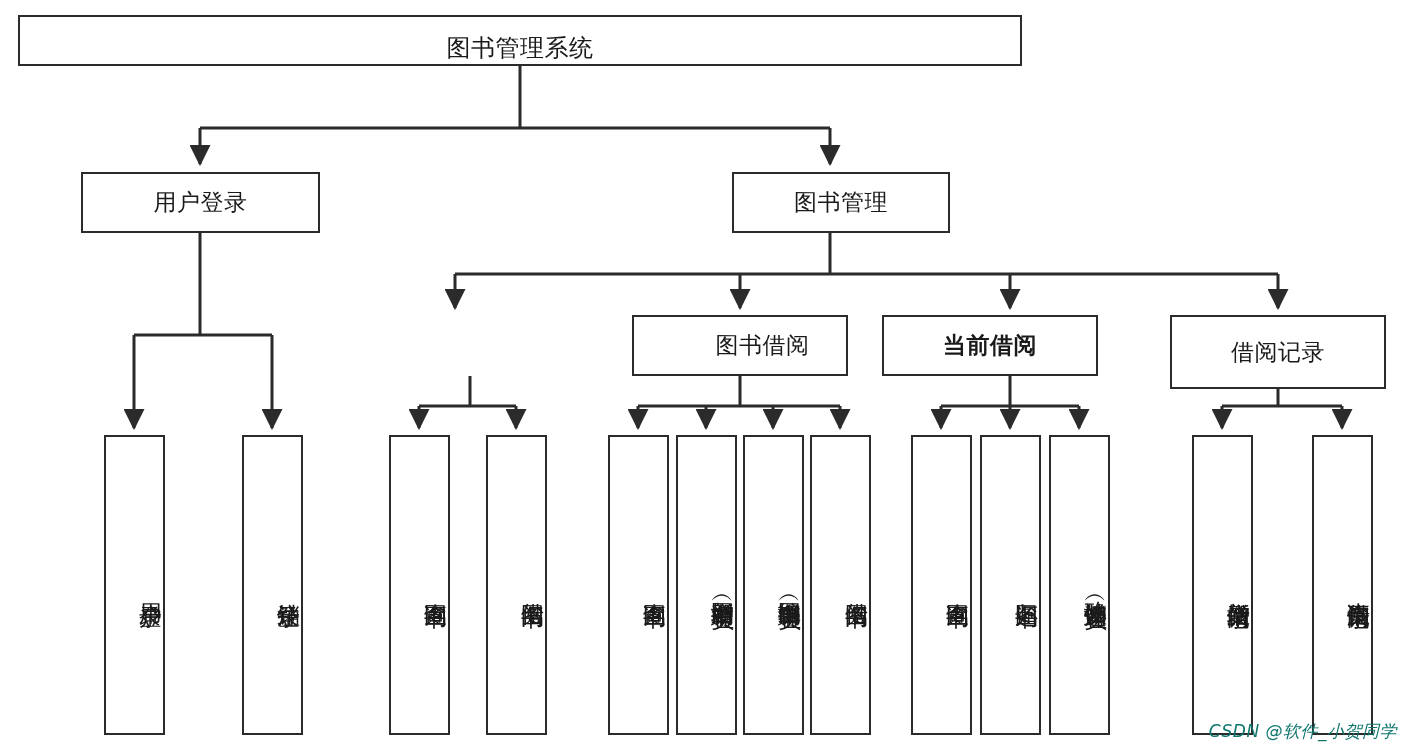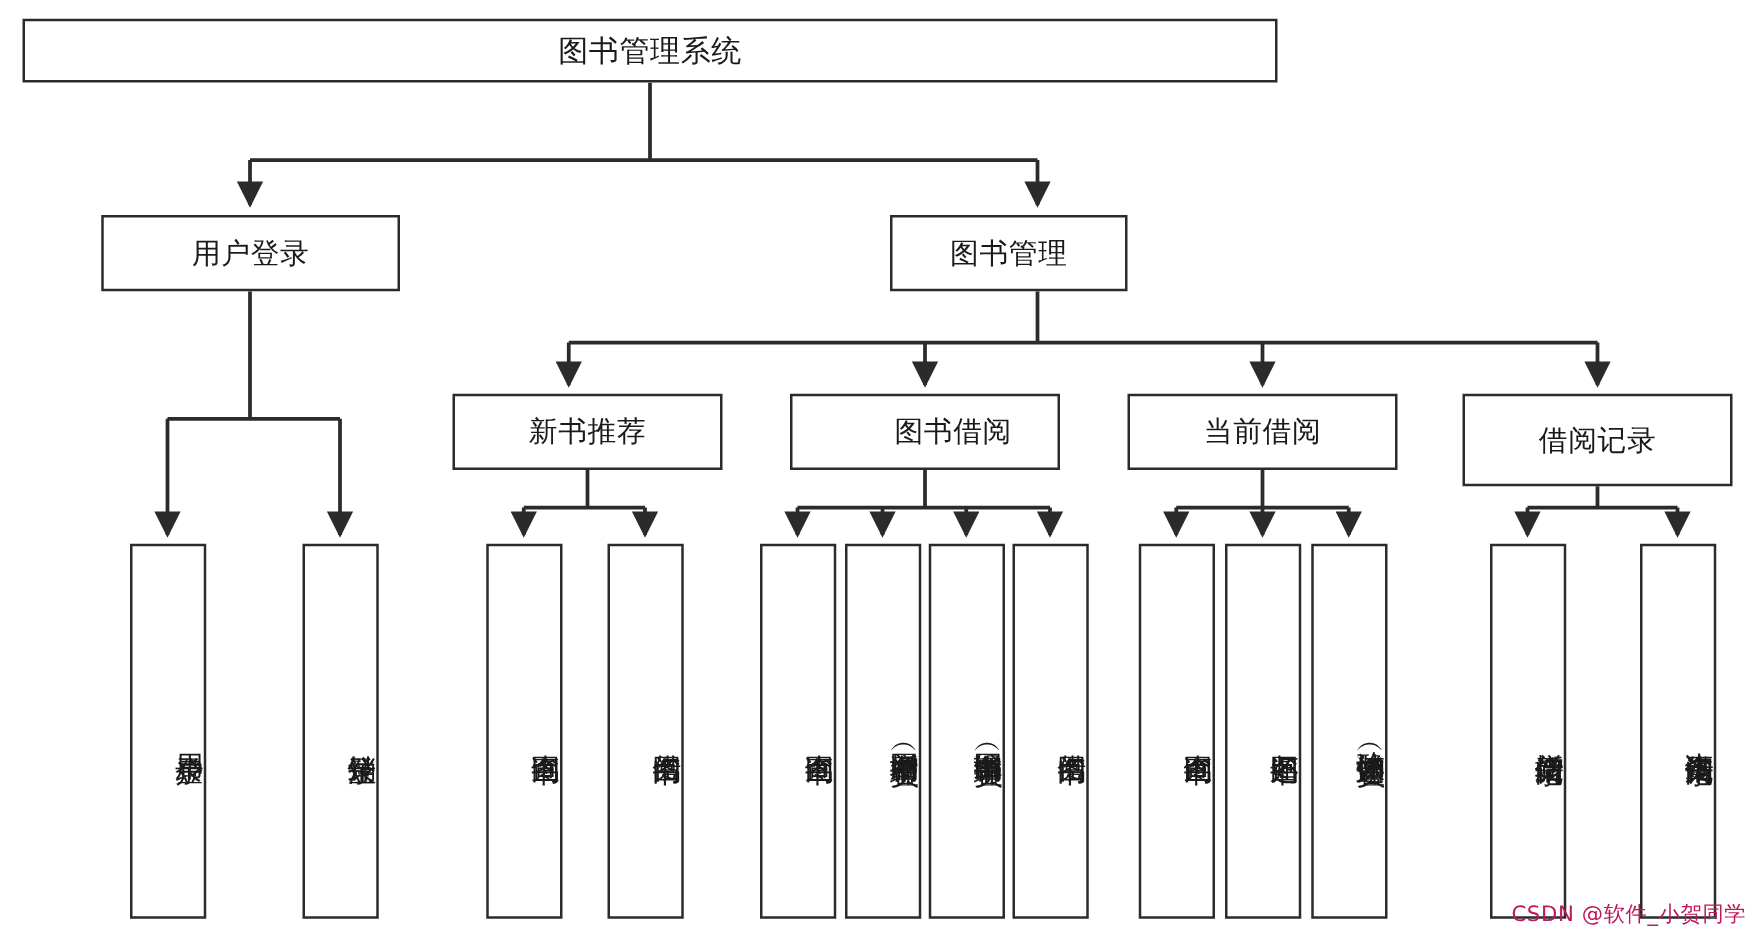--- a/index.html
+++ b/index.html
@@ -35,20 +35,21 @@
     justify-content: center;
     color: #1a1a1a;
   }
   .node-h {
     font-size: 23px;
     letter-spacing: 0.5px;
     white-space: nowrap;
   }
   .node-root {
     font-size: 24px;
+    align-items: flex-end;
   }
   .node-v {
     writing-mode: vertical-rl;
     text-orientation: upright;
     font-size: 23px;
     line-height: 1.08;
     letter-spacing: 1px;
     align-items: flex-start;
     justify-content: center;
     padding-top: 4px;
@@ -56,23 +57,24 @@
   .node-v .vtext {
     writing-mode: vertical-rl;
     text-orientation: upright;
     display: block;
   }
   .watermark {
     position: absolute;
     right: 8px;
     bottom: 4px;
     font-size: 17px;
-    color: #be185d;
+    color: #0f766e;
     white-space: nowrap;
     letter-spacing: 0.5px;
+    font-style: italic;
   }
 </style>
 </head>
 <body>
 
 <div id="canvas">
 
   <svg class="links" viewBox="0 0 1405 747">
     <defs>
       <marker id="arrow" viewBox="0 0 10 10" refX="9" refY="5" markerWidth="7" markerHeight="7" orient="auto-start-reverse">
@@ -123,31 +125,28 @@
     </g>
   </svg>
 
   <div class="node node-h node-root" style="left:18px; top:15px; width:1004px; height:51px;">
     <span>图书管理系统</span>
   </div>
 
   <div class="node node-h" style="left:81px; top:172px; width:239px; height:61px;">
     <span>用户登录</span>
   </div>
-  <div class="node node-h" style="left:712px; top:172px; width:190px; height:61px;">
+  <div class="node node-h" style="left:732px; top:172px; width:218px; height:61px;">
     <span>图书管理</span>
   </div>
 
-  <div class="node node-h" style="left:362px; top:315px; width:216px; height:61px;">
-    <span>新书推荐</span>
-  </div>
   <div class="node node-h" style="left:632px; top:315px; width:216px; height:61px;padding-left:45px;">
     <span>图书借阅</span>
   </div>
-  <div class="node node-h" style="left:902px; top:315px; width:216px; height:61px;">
+  <div class="node node-h" style="left:882px; top:315px; width:216px; height:61px;font-weight:bold;">
     <span>当前借阅</span>
   </div>
   <div class="node node-h" style="left:1170px; top:315px; width:216px; height:74px;">
     <span>借阅记录</span>
   </div>
 
   <div class="node node-v" style="left:104px; top:435px; width:61px; height:300px;">
     <span class="vtext">用户登录</span>
   </div>
   <div class="node node-v" style="left:242px; top:435px; width:61px; height:300px;">

